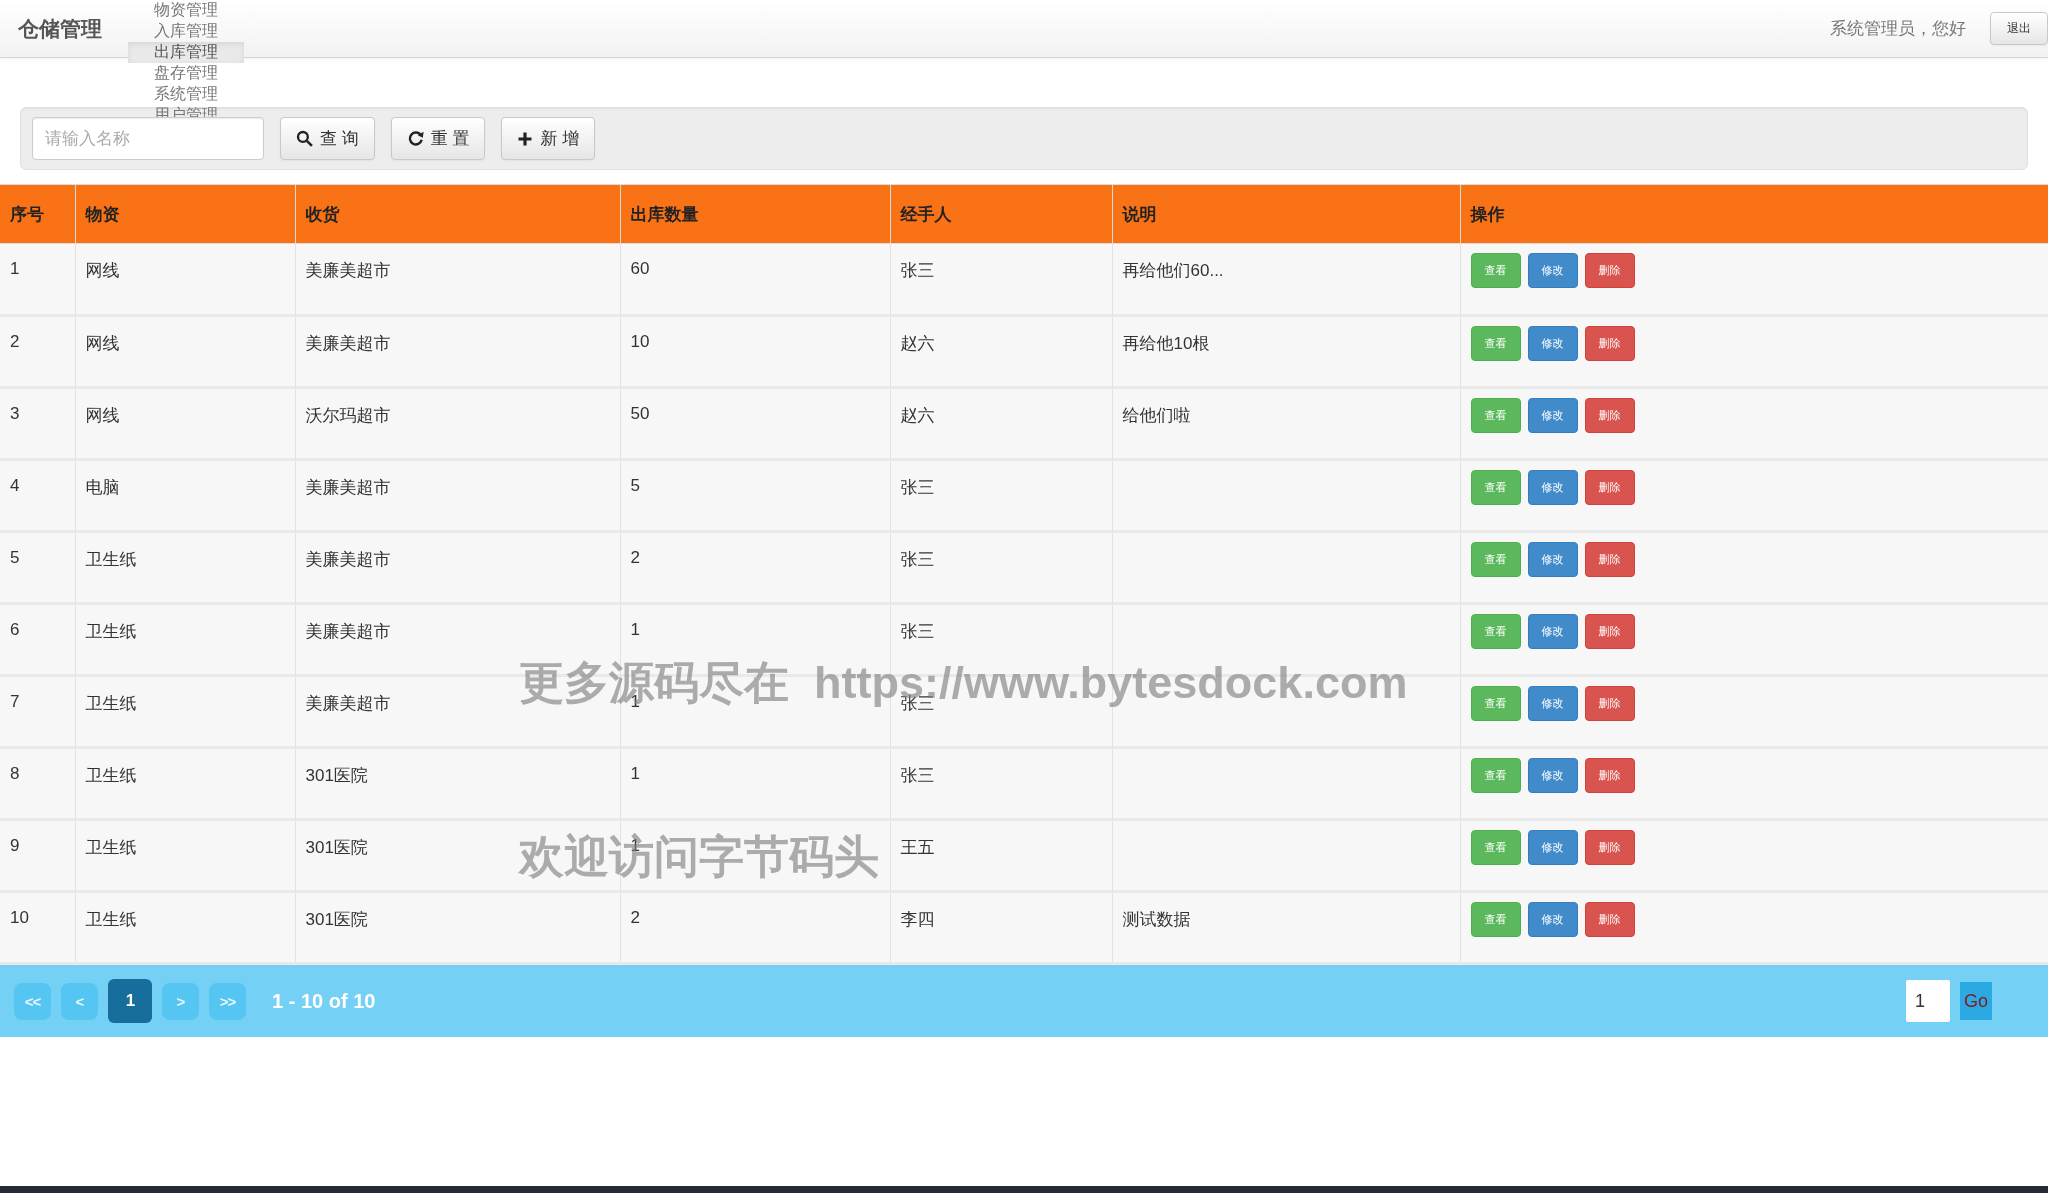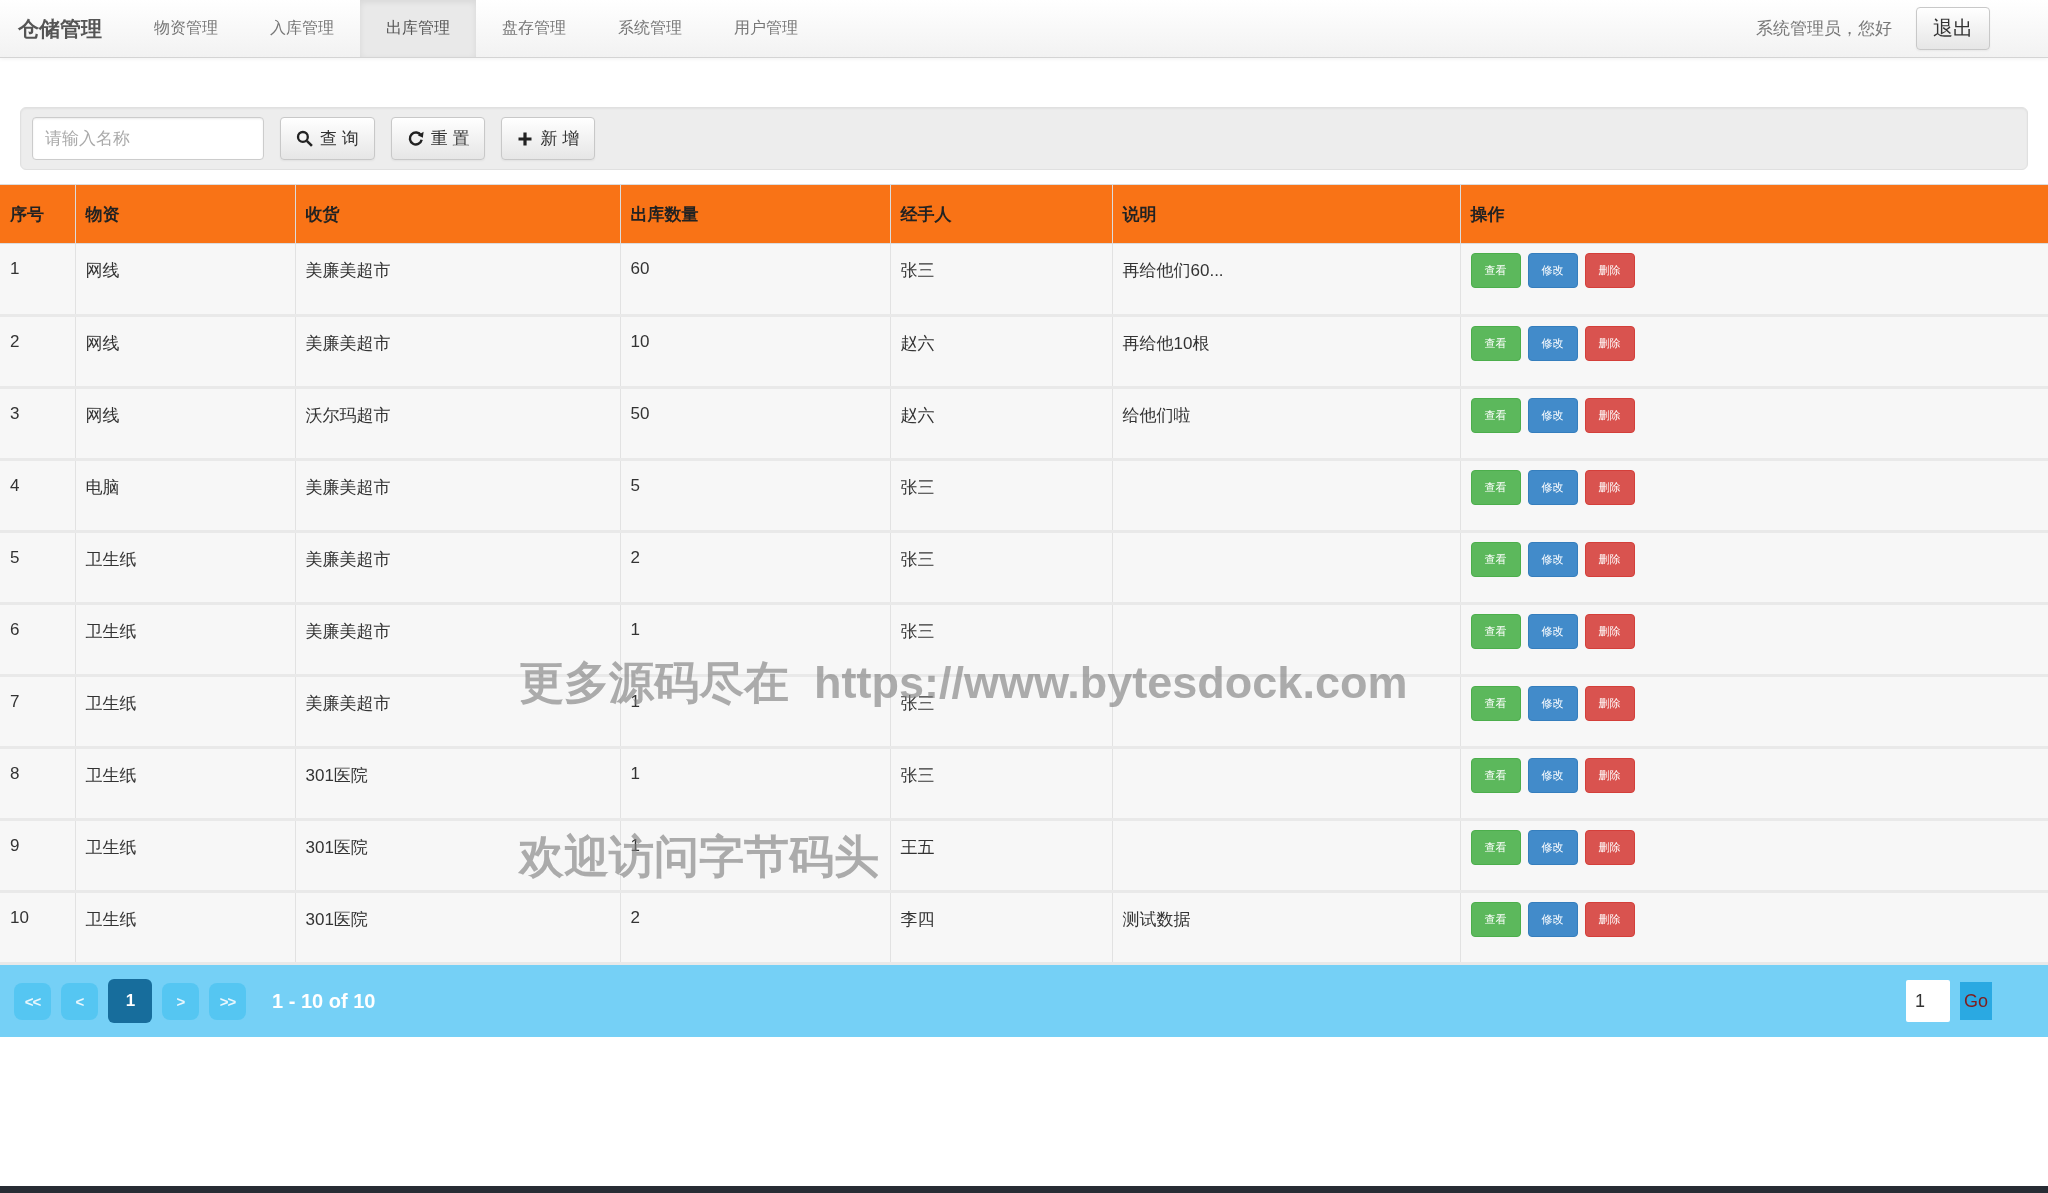--- a/index.html
+++ b/index.html
@@ -13,38 +13,38 @@
   .navbar {
     height:58px; display:flex; align-items:stretch;
     background:linear-gradient(#ffffff,#f2f2f2);
     border-bottom:1px solid #d4d4d4;
     box-shadow:0 1px 4px rgba(0,0,0,0.06);
   }
   .brand {
     font-size:21px; font-weight:bold; color:#555;
     padding:0 26px 0 18px; display:flex; align-items:center;
   }
-  .nav-items { display:flex; align-items:stretch; }
+  .nav-items { display:flex; align-items:stretch;flex-direction:column; }
   .nav-item {
     display:flex; align-items:center; padding:0 26px;
     font-size:16px; color:#777; cursor:pointer;
   }
   .nav-item.active {
     background:#e9e9e9; color:#555;
     box-shadow:inset 0 2px 6px rgba(0,0,0,0.08);
   }
   .nav-right {
     margin-left:auto; display:flex; align-items:center;
-    gap:24px; padding-right:58px;
+    gap:24px; 
   }
   .greeting { font-size:17px; color:#777; }
   .btn-default {
     background:linear-gradient(#ffffff,#e6e6e6);
     border:1px solid #c8c8c8; border-radius:4px;
-    color:#333; font-size:20px; padding:7px 16px; cursor:pointer;
+    color:#333; font-size:12px; padding:7px 16px; cursor:pointer;
     box-shadow:inset 0 1px 0 rgba(255,255,255,.6), 0 1px 2px rgba(0,0,0,.05);
     font-family:inherit;
   }
 
   
   .toolbar-well {
     margin:49px 20px 0 20px; height:63px;
     background:#ededed; border:1px solid #e0e0e0; border-radius:6px;
     box-shadow:inset 0 1px 2px rgba(0,0,0,0.05);
     display:flex; align-items:center; padding:0 11px; gap:16px;

